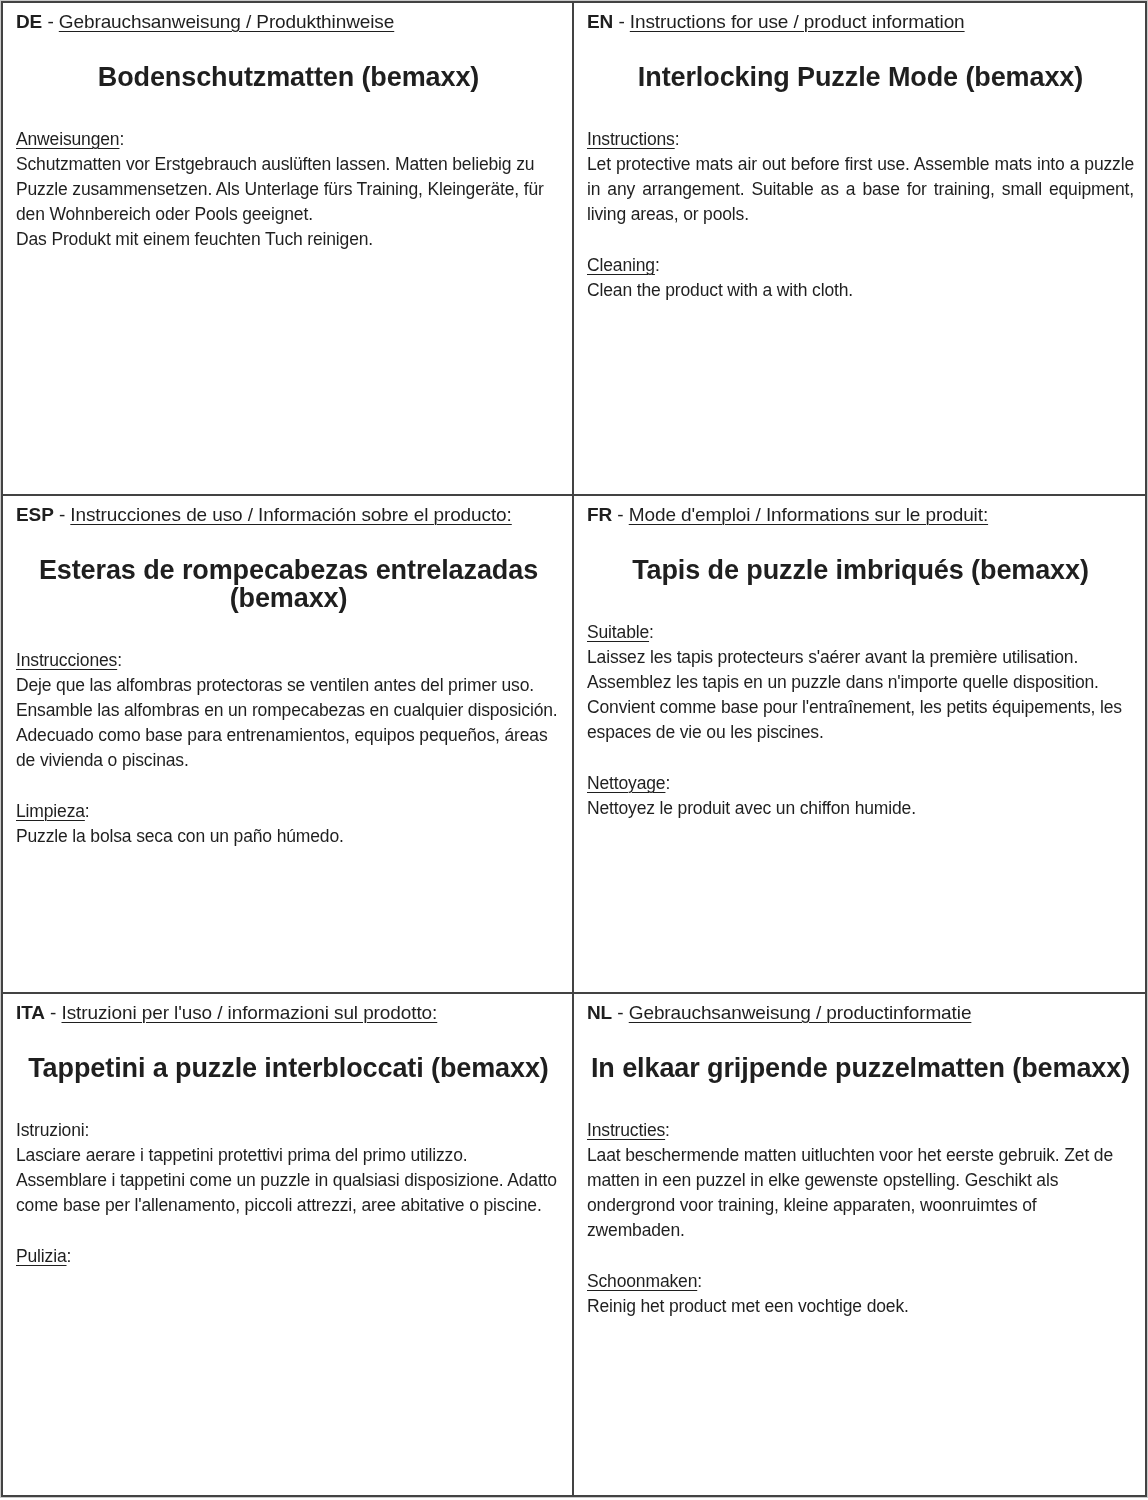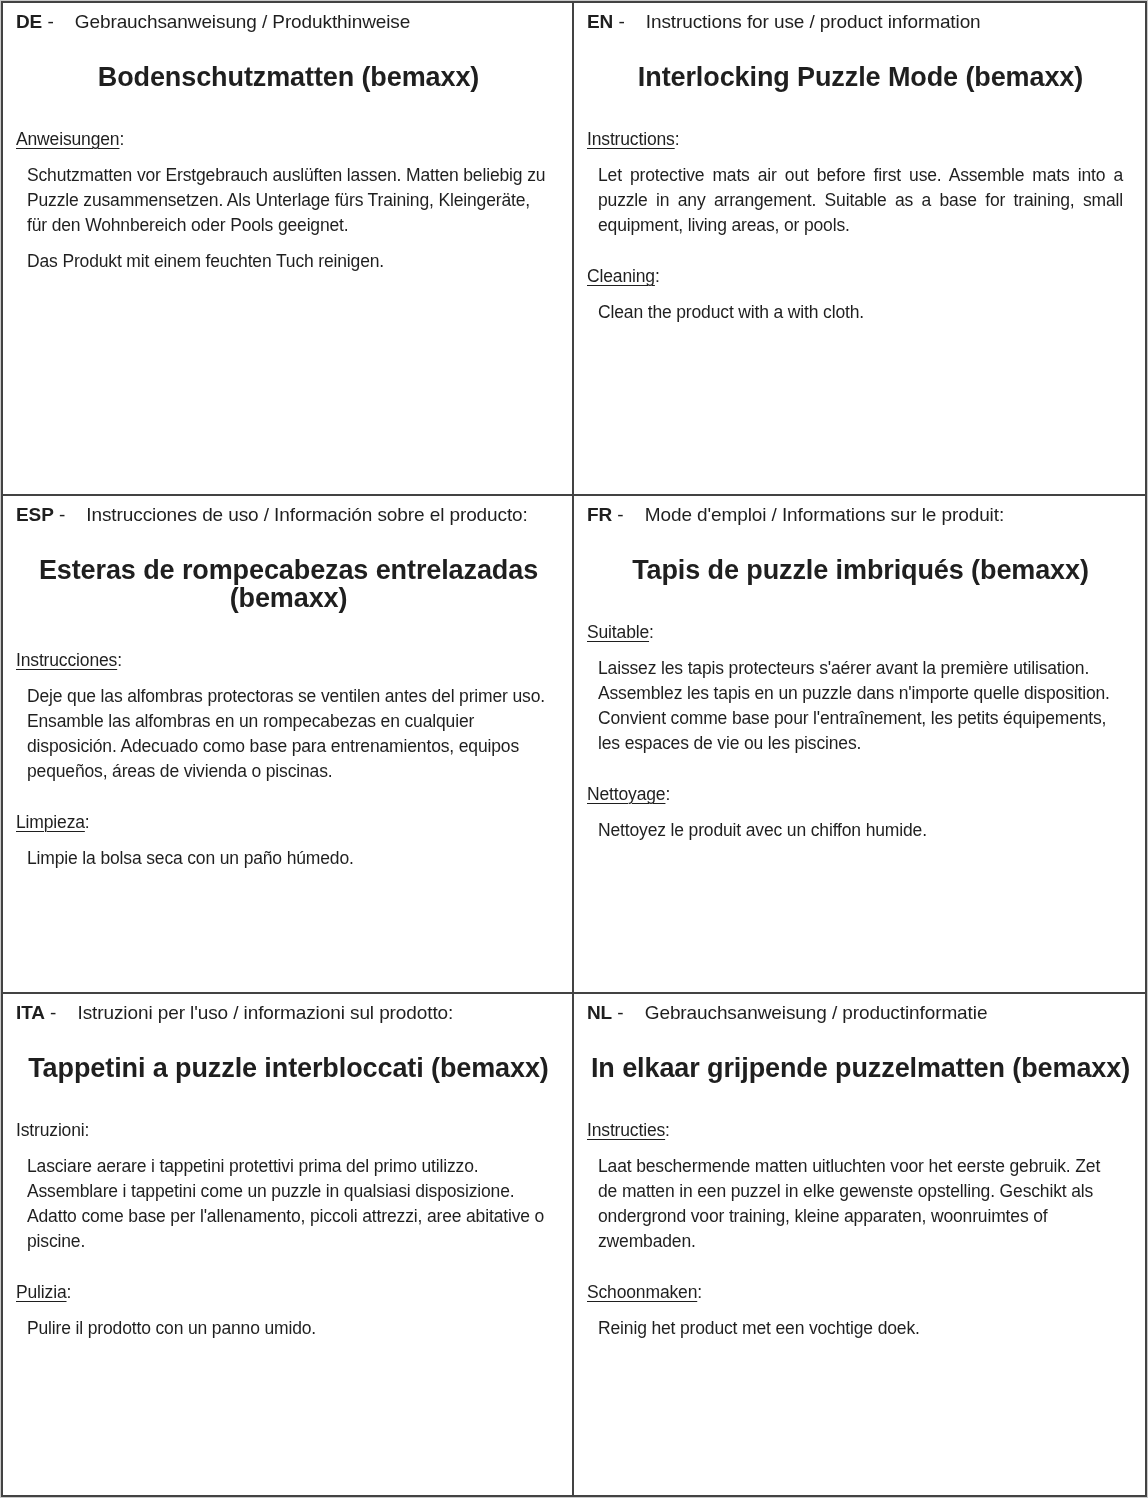--- a/index.html
+++ b/index.html
@@ -32,23 +32,23 @@
   .cell:nth-child(n+5) { border-bottom: none; }
 
   .hdr {
     margin: 0;
     font-size: 19px;
     line-height: 26px;
     letter-spacing: -0.1px;
   }
   .code { font-weight: 700; }
   .hu {
+    text-decoration: underline;
     text-underline-offset: 3px;
     text-decoration-thickness: 1px;
-    margin-left: 16px;
   }
   .cell-esp .hdr { max-width: 524px; }
 
   .title {
     margin: 28px 0 0 0;
     font-size: 27px;
     font-weight: 700;
     line-height: 28px;
     text-align: center;
     letter-spacing: -0.1px;
@@ -63,21 +63,21 @@
   .label.first { margin-top: 36px; }
   .label.gap   { margin-top: 26px; }
   .lu {
     text-decoration: underline;
     text-underline-offset: 3px;
     text-decoration-thickness: 1px;
     text-align: center;
   }
 
   .body {
-    margin: 11px;
+    margin: 0;
     font-size: 17.5px;
     line-height: 25px;
     letter-spacing: -0.15px;
   }
   .justify { text-align: justify; }
 </style>
 </head>
 <body>
 
 <div class="sheet">
@@ -98,39 +98,38 @@
     <p class="label gap"><span class="lu">Cleaning</span><span>:</span></p>
     <p class="body">Clean the product with a with cloth.</p>
   </div>
 
   <div class="cell cell-esp">
     <p class="hdr"><span class="code">ESP</span><span class="dash"> - </span><span class="hu">Instrucciones de uso / Información sobre el producto:</span></p>
     <h2 class="title">Esteras de rompecabezas entrelazadas (bemaxx)</h2>
     <p class="label first"><span class="lu">Instrucciones</span><span>:</span></p>
     <p class="body">Deje que las alfombras protectoras se ventilen antes del primer uso. Ensamble las alfombras en un rompecabezas en cualquier disposición. Adecuado como base para entrenamientos, equipos pequeños, áreas de vivienda o piscinas.</p>
     <p class="label gap"><span class="lu">Limpieza</span><span>:</span></p>
-    <p class="body">Limpie la bolsa seca con un paño húmedo.</p>
+    <p class="body">Puzzle la bolsa seca con un paño húmedo.</p>
   </div>
 
   <div class="cell cell-fr">
     <p class="hdr"><span class="code">FR</span><span class="dash"> - </span><span class="hu">Mode d'emploi / Informations sur le produit:</span></p>
     <h2 class="title">Tapis de puzzle imbriqués (bemaxx)</h2>
     <p class="label first"><span class="lu">Suitable</span><span>:</span></p>
     <p class="body">Laissez les tapis protecteurs s'aérer avant la première utilisation. Assemblez les tapis en un puzzle dans n'importe quelle disposition. Convient comme base pour l'entraînement, les petits équipements, les espaces de vie ou les piscines.</p>
     <p class="label gap"><span class="lu">Nettoyage</span><span>:</span></p>
     <p class="body">Nettoyez le produit avec un chiffon humide.</p>
   </div>
 
   <div class="cell cell-ita">
     <p class="hdr"><span class="code">ITA</span><span class="dash"> - </span><span class="hu">Istruzioni per l'uso / informazioni sul prodotto:</span></p>
     <h2 class="title">Tappetini a puzzle interbloccati (bemaxx)</h2>
     <p class="label first"><span>Istruzioni</span><span>:</span></p>
     <p class="body">Lasciare aerare i tappetini protettivi prima del primo utilizzo. Assemblare i tappetini come un puzzle in qualsiasi disposizione. Adatto come base per l'allenamento, piccoli attrezzi, aree abitative o piscine.</p>
     <p class="label gap"><span class="lu">Pulizia</span><span>:</span></p>
-    <p class="body">Pulire il prodotto con un panno umido.</p>
   </div>
 
   <div class="cell cell-nl">
     <p class="hdr"><span class="code">NL</span><span class="dash"> - </span><span class="hu">Gebrauchsanweisung / productinformatie</span></p>
     <h2 class="title">In elkaar grijpende puzzelmatten (bemaxx)</h2>
     <p class="label first"><span class="lu">Instructies</span><span>:</span></p>
     <p class="body">Laat beschermende matten uitluchten voor het eerste gebruik. Zet de matten in een puzzel in elke gewenste opstelling. Geschikt als ondergrond voor training, kleine apparaten, woonruimtes of zwembaden.</p>
     <p class="label gap"><span class="lu">Schoonmaken</span><span>:</span></p>
     <p class="body">Reinig het product met een vochtige doek.</p>
   </div>

